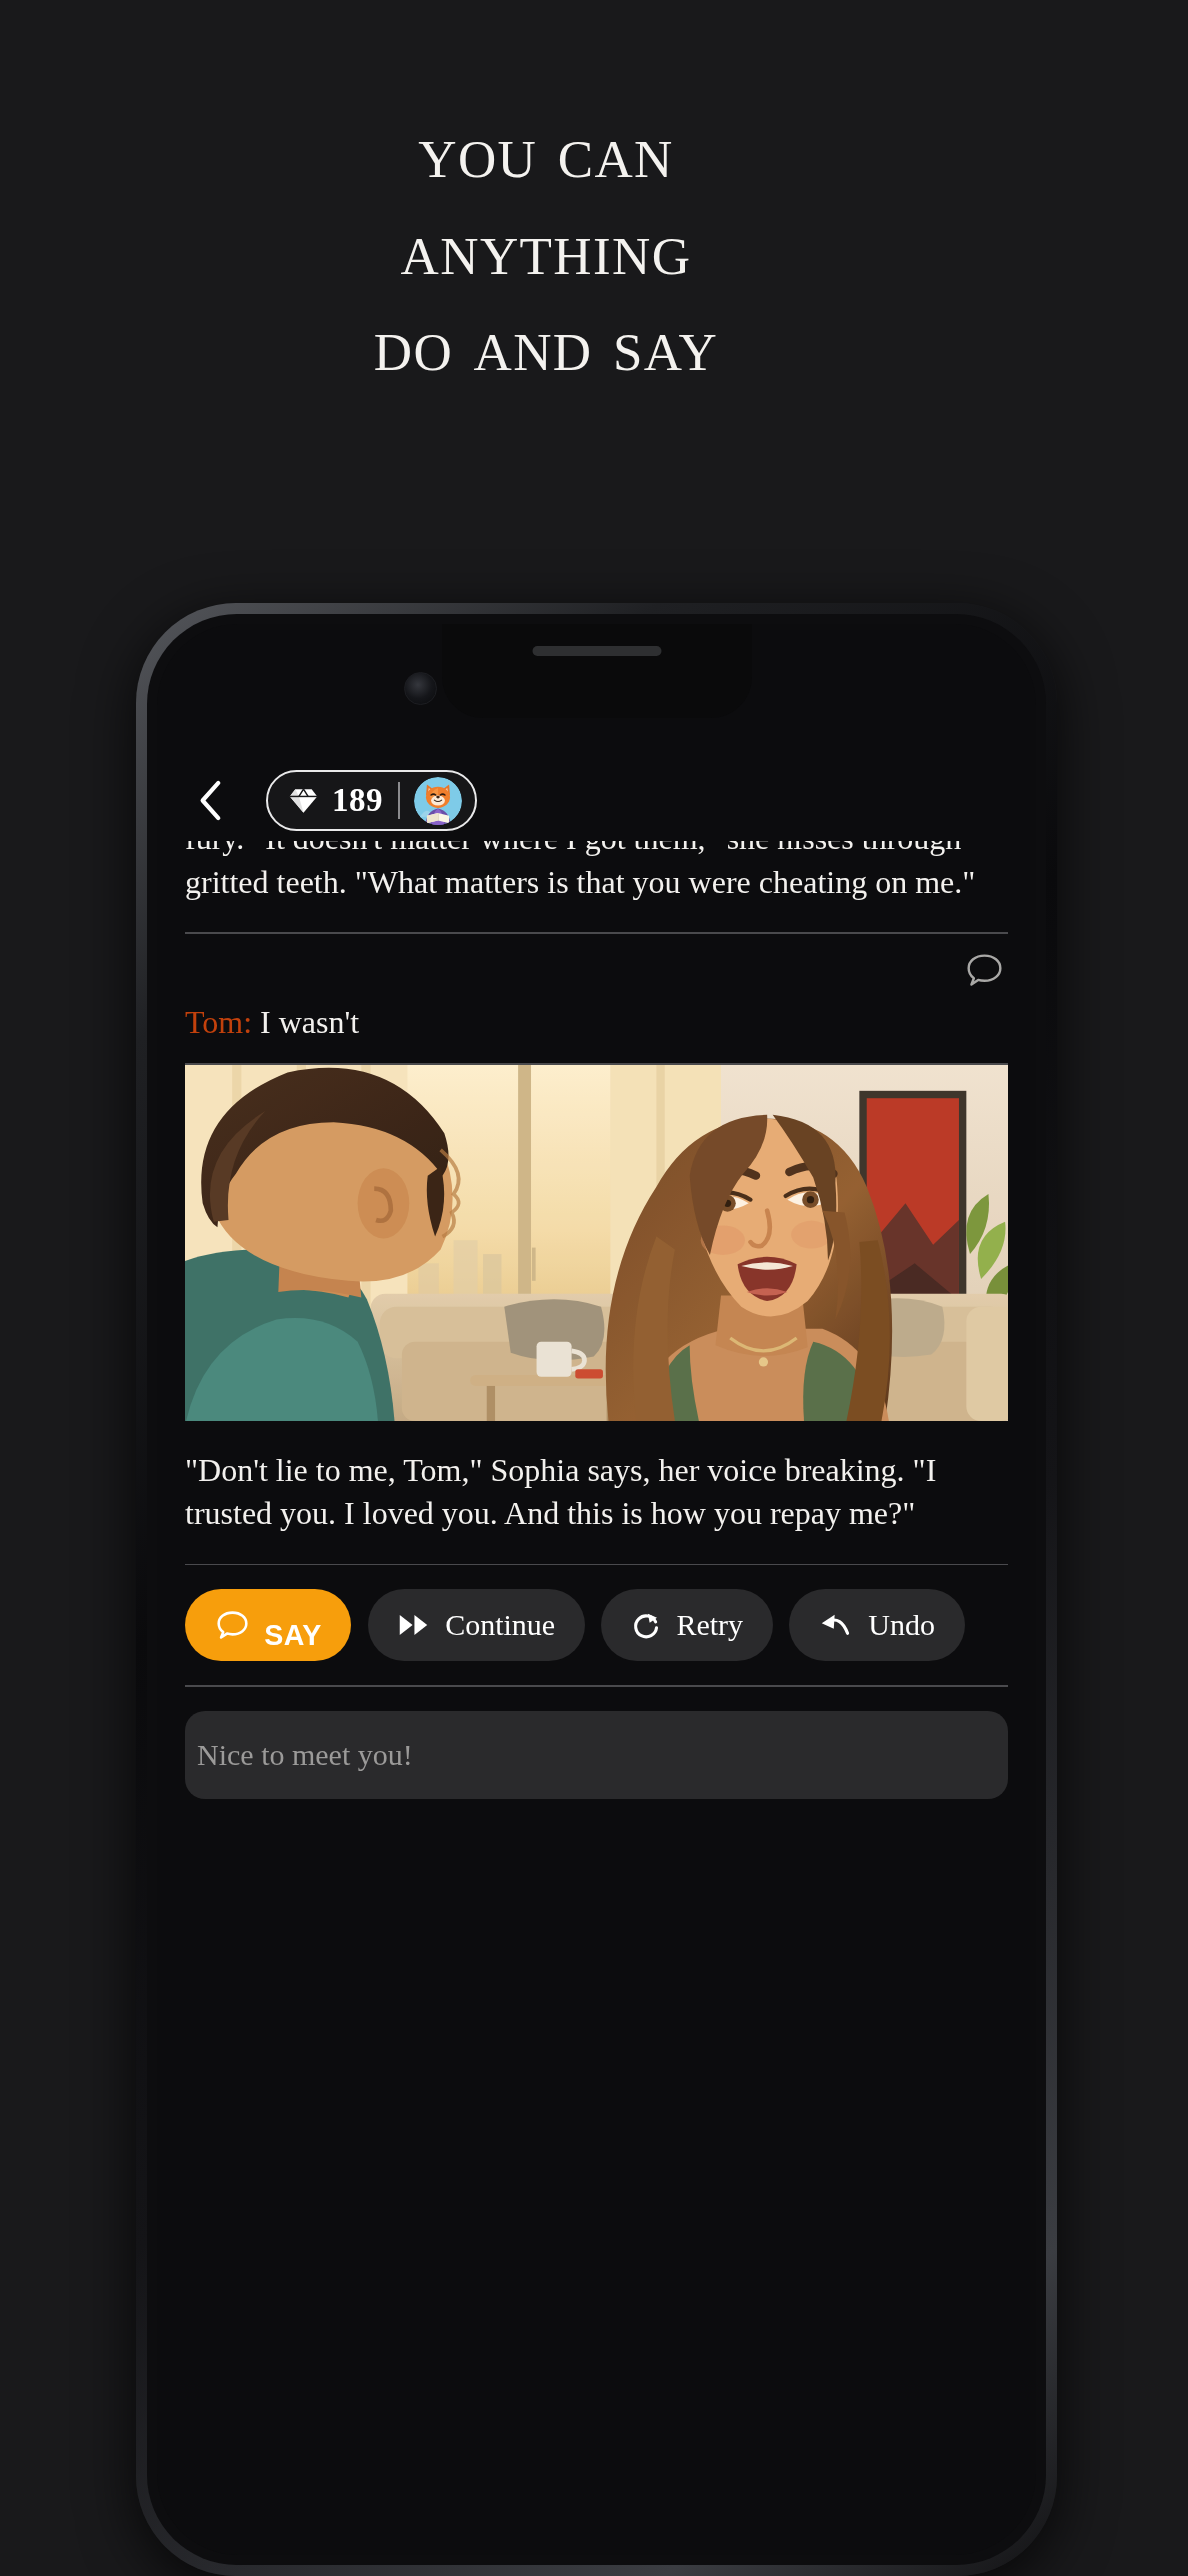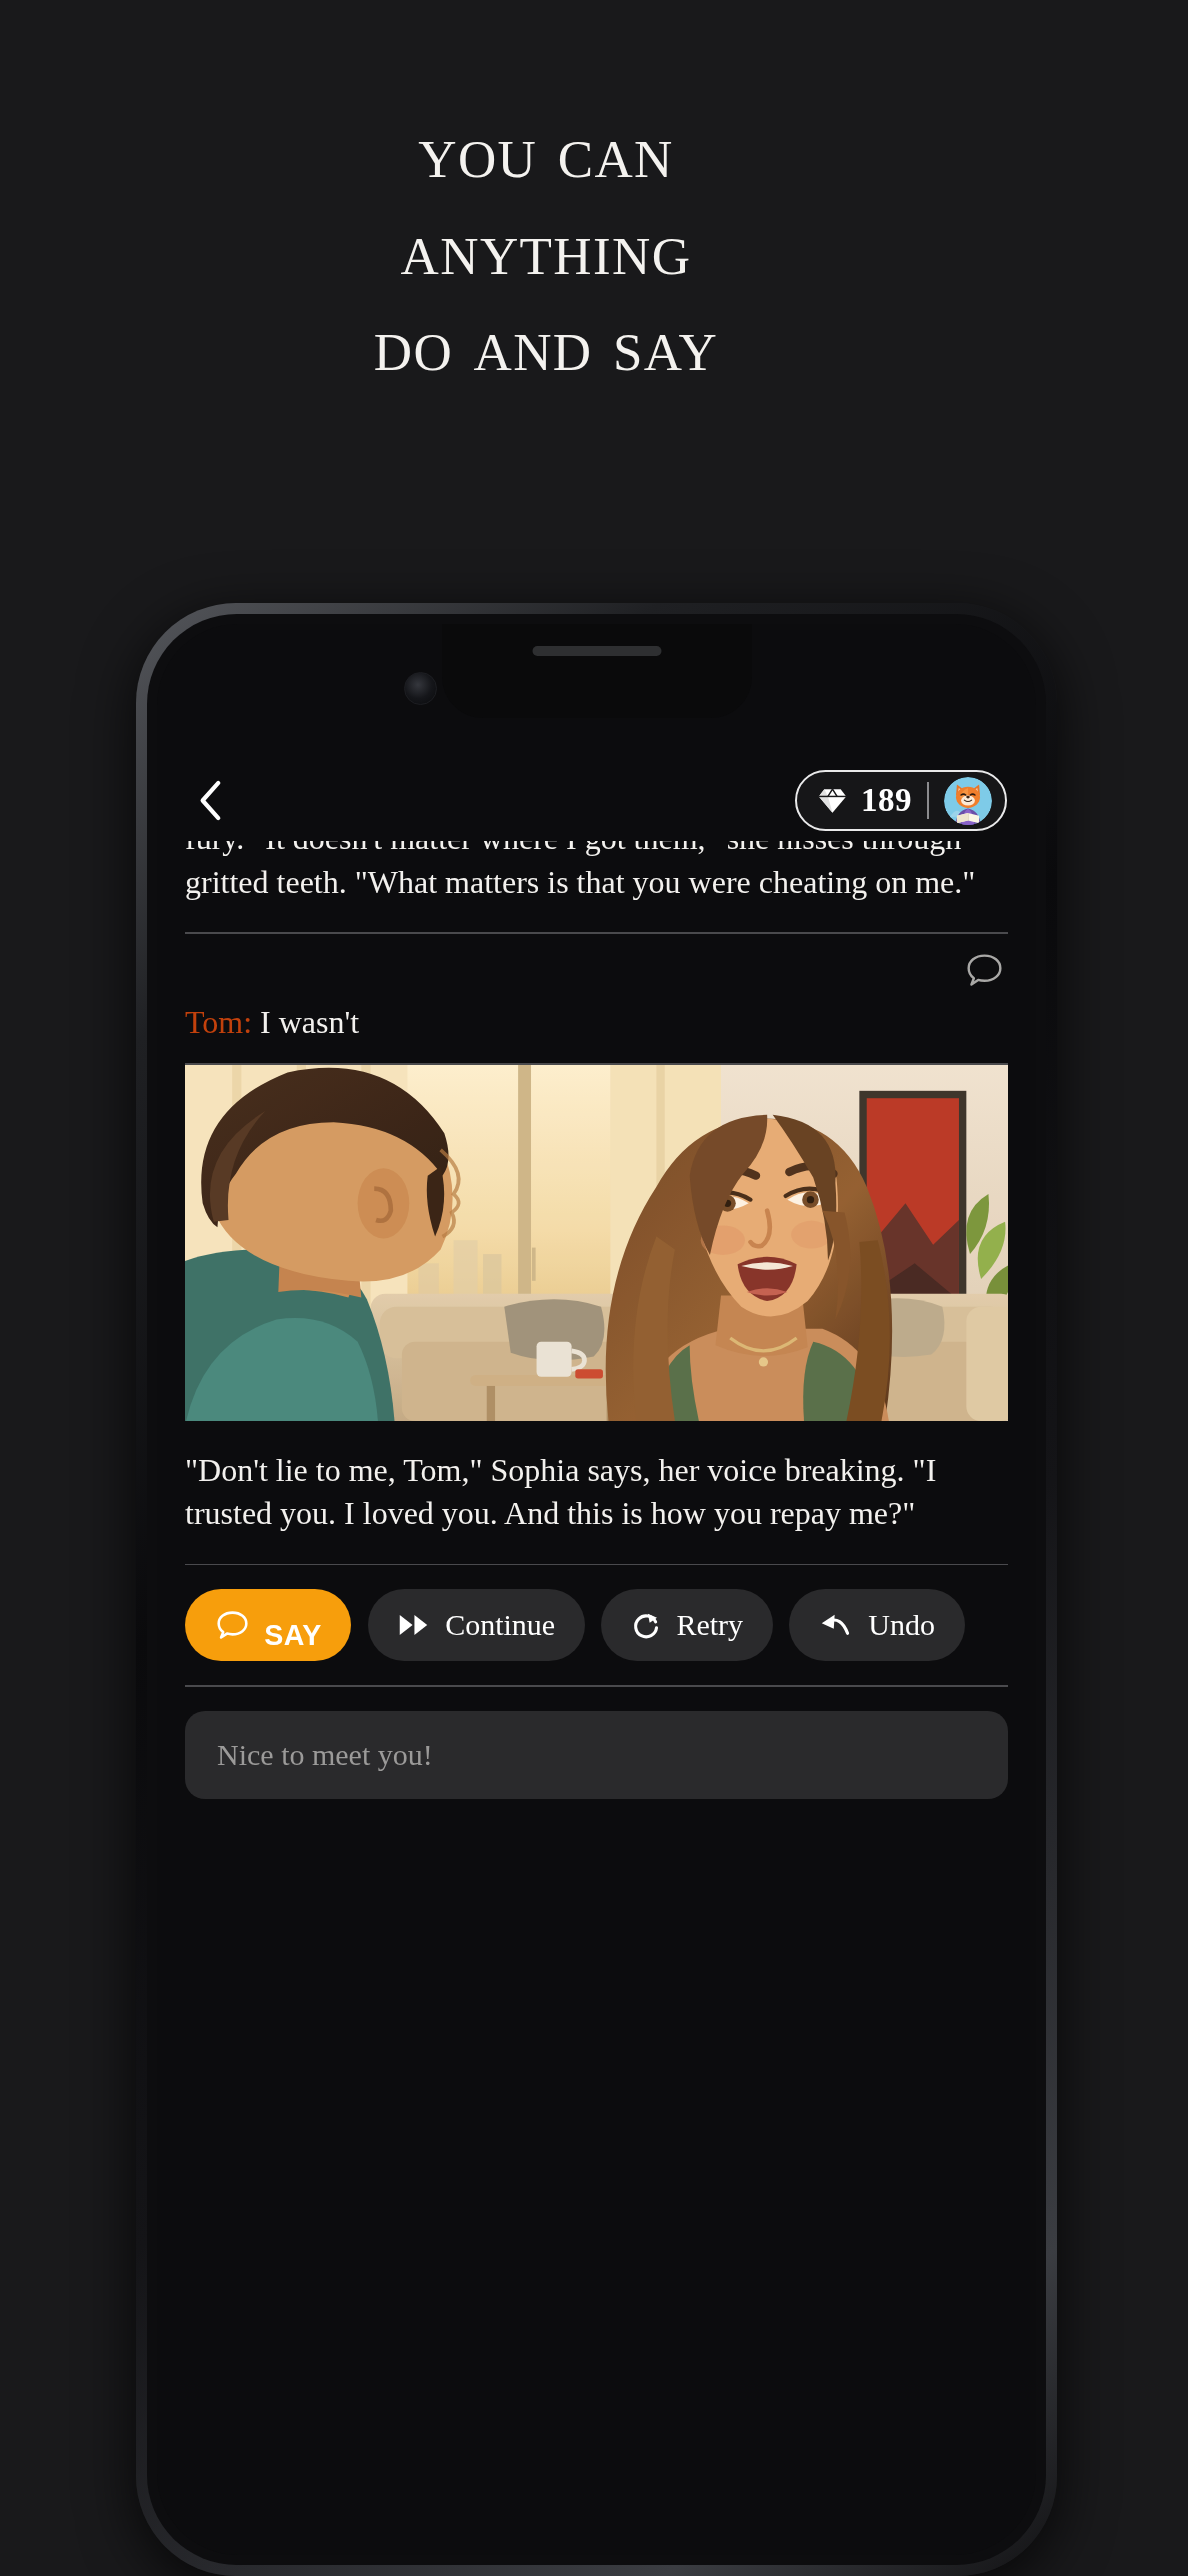--- a/index.html
+++ b/index.html
@@ -101,23 +101,23 @@
 
   
   .app-header {
     position: absolute;
     top: 134px;
     left: 0;
     width: 100%;
     height: 85px;
     display: flex;
     align-items: center;
-    justify-content: space-between;
     padding: 0 29.5px 0 24px;
     z-index: 20;
+    gap: 28px;
   }
   .back-btn {
     width: 57px; height: 57px;
     display: flex; align-items: center; justify-content: center;
     cursor: pointer;
   }
   .back-btn svg { width: 24px; height: 41px; }
 
   .gem-pill {
     display: flex;
@@ -283,21 +283,21 @@
     margin: 20px 28px 0 28px;
   }
 
   .input-box {
     margin: 24px 28px 0 28px;
     height: 88px;
     border-radius: 20px;
     background: #2a2a2c;
     display: flex;
     align-items: center;
-    padding: 0 32px;
+    padding: 0 12px;
   }
   .input-box .ph {
     color: #9b9a99;
     font-size: 30px;
     font-family: "Liberation Serif", "DejaVu Serif", serif;
   }
 </style>
 </head>
 <body>
 

